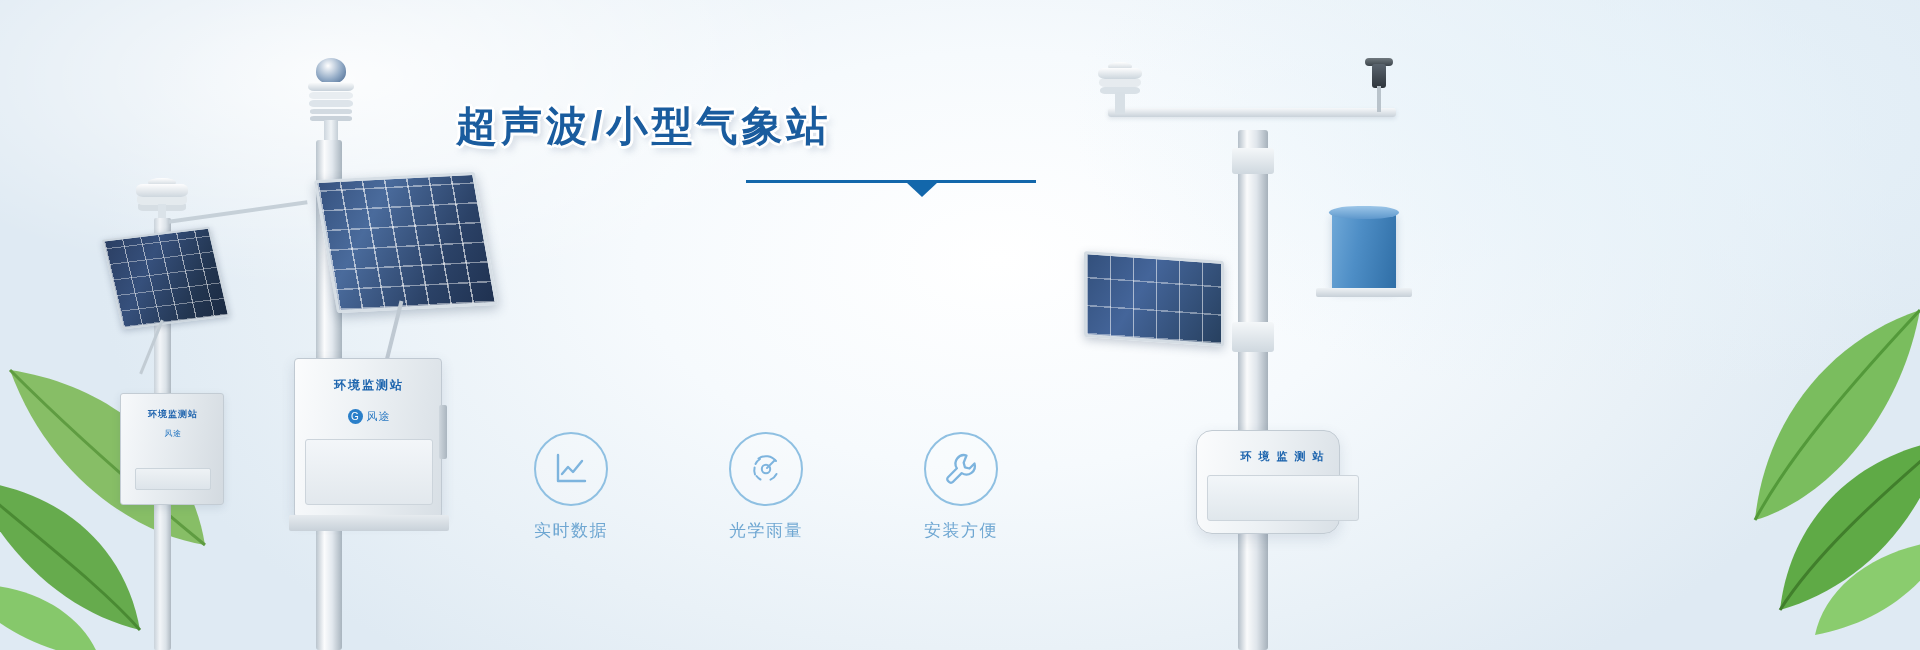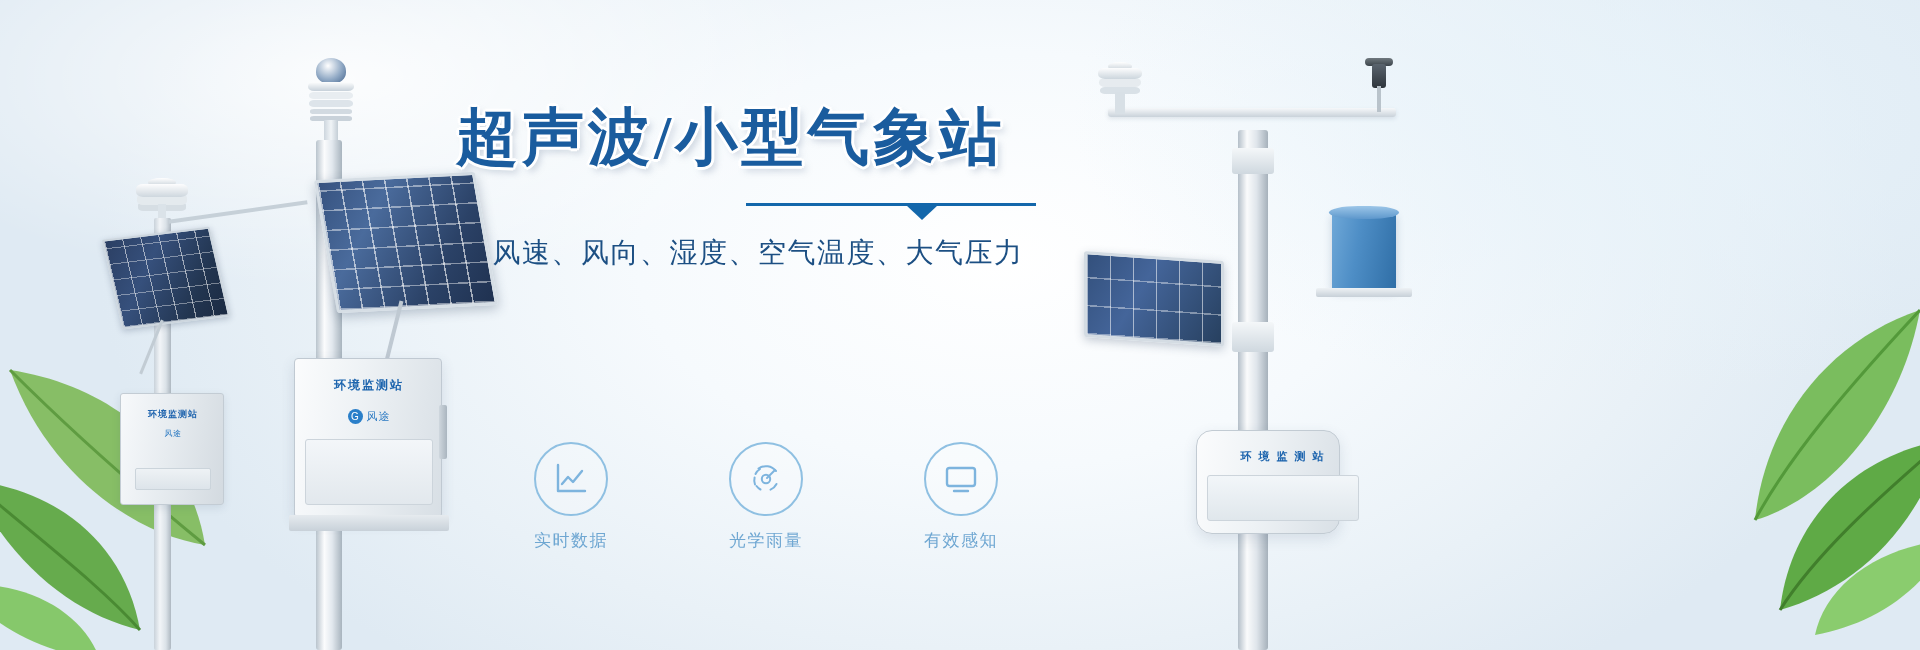--- a/index.html
+++ b/index.html
@@ -254,22 +254,22 @@
 
   
   .leaf { position:absolute; }
   .leaf svg { display:block; }
 
   
   .content {
     position:absolute; left:448px; top:104px; width:620px;
   }
   .headline {
-    font-family:Liberation Serif, serif;
-    font-size:62px; font-weight:700; line-height:1.08;
+    font-family:Liberation Sans, sans-serif;
+    font-size:41px; font-weight:700; line-height:1.08;
     color:#1a5c9e; letter-spacing:4px; white-space:nowrap;
     text-shadow:
       2px 2px 0 #ffffff, -2px 2px 0 #ffffff, 2px -2px 0 #ffffff, -2px -2px 0 #ffffff,
       0 3px 0 #ffffff, 3px 0 0 #ffffff, 0 -3px 0 #ffffff, -3px 0 0 #ffffff,
       4px 5px 7px rgba(120,140,165,.38);
     padding-left:8px;
   }
   .divider-row {
     position:relative; margin-top:26px; margin-left:298px; width:290px; height:22px;
   }
@@ -284,21 +284,21 @@
   }
   .sub {
     margin-top:12px; text-align:center;
     font-family:"DejaVu Sans","Liberation Sans",sans-serif;
     font-size:28px; line-height:1.55; color:#1c4f83; letter-spacing:1.5px;
     white-space:nowrap;
   }
 
   
   .features {
-    position:absolute; left:516px; top:442px; width:500px;
+    position:absolute; left:516px; top:432px; width:500px;
     display:flex; justify-content:space-between;
   }
   .feature { width:110px; text-align:center; }
   .feature .circle {
     width:74px; height:74px; margin:0 auto;
     border:2px solid #8fc0e2; border-radius:50%;
     display:flex; align-items:center; justify-content:center;
     background:rgba(255,255,255,.22);
   }
   .feature .flabel {
@@ -398,21 +398,20 @@
   </div>
 
   <div class="content">
     <div class="headline">超声波/小型气象站</div>
 
     <div class="divider-row">
       <div class="divider-line"></div>
       <div class="divider-caret"></div>
     </div>
 
-    <div class="sub">风速、风向、湿度、空气温度、大气压力</div>
   </div>
 
   <div class="features">
 
     <div class="feature">
       <div class="circle">
         <span>
           <svg width="40" height="40" viewBox="0 0 40 40" fill="none" stroke="#7db4de" stroke-width="2.4" stroke-linecap="round" stroke-linejoin="round">
             <path d="M7 6 V32 H34"></path>
             <path d="M11 25 L17 18 L22 23 L31 12"></path>
@@ -432,27 +431,26 @@
             <path d="M9.5 15 A11.5 11.5 0 0 1 14 10"></path>
             <path d="M9 25.5 A12 12 0 0 1 8.6 18.5"></path>
             <path d="M14.5 30.5 A12.5 12.5 0 0 1 10.5 27"></path>
             <path d="M30.5 25 A11.5 11.5 0 0 1 24.5 30.6"></path>
           </svg>
         </span>
       </div>
       <div class="flabel">光学雨量</div>
     </div>
 
+
     <div class="feature">
       <div class="circle">
         <span>
-          <svg width="40" height="40" viewBox="0 0 40 40" fill="none" stroke="#7db4de" stroke-width="2.4" stroke-linecap="round" stroke-linejoin="round">
-            <rect x="6" y="9" width="28" height="18" rx="2.5"></rect>
-            <path d="M13 32 H27"></path>
+          <svg width="40" height="40" viewBox="0 0 40 40" fill="none" stroke="#7db4de" stroke-width="2.3" stroke-linecap="round" stroke-linejoin="round">
+            <path d="M25.5 6.5 a8.5 8.5 0 0 0 -9.6 12.8 L7 28.2 a2.6 2.6 0 0 0 0 3.7 l1.1 1.1 a2.6 2.6 0 0 0 3.7 0 l8.9 -8.9 a8.5 8.5 0 0 0 12.8 -9.6 l-5 5 l-4.6 -1.2 l-1.2 -4.6 z"></path>
           </svg>
         </span>
       </div>
-      <div class="flabel">有效感知</div>
-    </div>
-
+      <div class="flabel">安装方便</div>
+    </div>
 
   </div>
 </div>
 
 </body></html>

